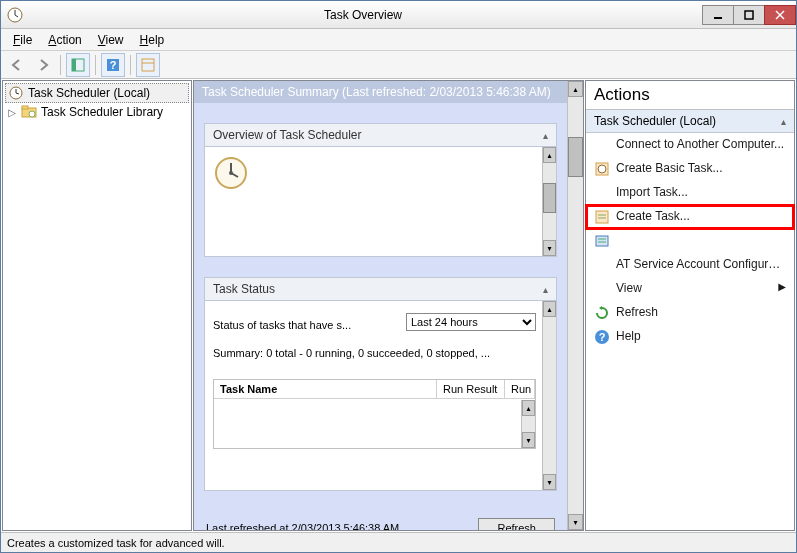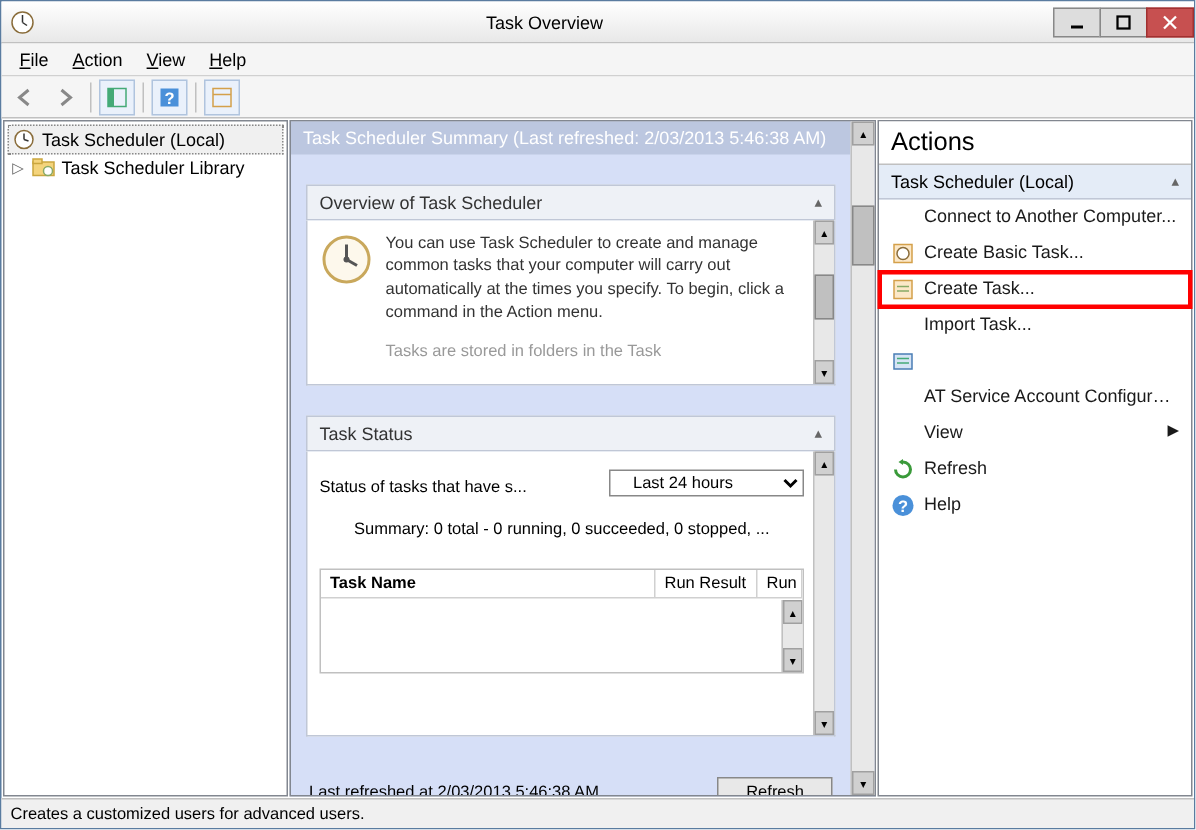--- a/index.html
+++ b/index.html
@@ -46,22 +46,22 @@
     .panel { margin: 20px 10px 0 10px; }
     .panel-header { background: #eef1f6; border: 1px solid #c0c7d6; padding: 4px 8px; font-size: 12px; color: #333; display: flex; justify-content: space-between; align-items: center; }
     .panel-collapse { font-size: 10px; color: #666; }
     .panel-body { background: #fff; border: 1px solid #c0c7d6; border-top: none; padding: 8px; display: flex; gap: 8px; position: relative; }
     .panel-body .clock-icon { width: 36px; height: 36px; flex-shrink: 0; }
     .panel-text { font-size: 11px; color: #333; line-height: 1.4; }
     .panel-body-scroll { width: 14px; position: absolute; right: 0; top: 0; bottom: 0; background: #e8e8e8; border-left: 1px solid #c0c0c0; display:flex; flex-direction:column; }
     .panel-body-scroll .scroll-thumb { margin-top: 20px; height: 30px; }
     
     .status-row { display: flex; align-items: flex-end; justify-content: space-between; padding: 4px 0; font-size: 11px; }
-    .status-select { font-size: 11px; border: 1px solid #888; padding: 1px 11px; width: 130px; background: #fff; }
-    .summary-line { font-size: 11px; padding: 4px 0; text-align: center; }
+    .status-select { font-size: 11px; border: 1px solid #888; padding: 1px 0; width: 130px; background: #fff; }
+    .summary-line { font-size: 11px; padding: 4px 0; }
     
     .task-table { border: 1px solid #c0c0c0; background: #fff; margin-top: 8px; height: 70px; overflow: hidden; position:relative;}
     .task-table-header { display: flex; background: #fff; border-bottom: 1px solid #d0d0d0; }
     .task-th { padding: 3px 6px; font-size: 11px; border-right: 1px solid #d0d0d0; }
     .task-th:nth-child(1){ flex: 1; font-weight: bold; }
     .task-th:nth-child(2){ width: 68px; }
     .task-th:nth-child(3){ width: 30px; }
     .task-table-scroll { position:absolute; right:0; top:20px; bottom:0; width:14px; background:#e8e8e8; border-left:1px solid #c0c0c0; display:flex; flex-direction:column;}
     
     .refresh-row { display: flex; justify-content: space-between; align-items: center; padding: 27px 12px; font-size: 11px; }
@@ -192,24 +192,20 @@
           </div>
           <div class="panel-body" style="height:110px; padding-right:20px;">
             <span class="clock-icon">
               <svg viewBox="0 0 36 36">
                   <circle cx="18" cy="18" r="15" fill="#fdf8ec" stroke="#c9a85c" stroke-width="2"></circle>
                   <line x1="18" y1="18" x2="18" y2="8" stroke="#555" stroke-width="2"></line>
                   <line x1="18" y1="18" x2="25" y2="22" stroke="#555" stroke-width="2"></line>
                   <circle cx="18" cy="18" r="2" fill="#555"></circle>
                 </svg>
             </span>
-            <div>
-              <div class="panel-text">You can use Task Scheduler to create and manage common tasks that your computer will carry out automatically at the times you specify. To begin, click a command in the Action menu.</div>
-              <div class="panel-text" style="margin-top:10px; color:#999;">Tasks are stored in folders in the Task</div>
-            </div>
             <div class="panel-body-scroll">
               <div class="scroll-btn">▴</div>
               <div class="scroll-thumb"></div>
               <div style="flex:1"></div>
               <div class="scroll-btn">▾</div>
             </div>
           </div>
         </div>
 
         <div class="panel">
@@ -270,35 +266,35 @@
       </div>
       <div class="action-item">
         <span class="action-icon">
             <svg viewBox="0 0 16 16">
               <rect x="2" y="2" width="12" height="12" fill="#fce8c8" stroke="#d4a04a"></rect>
               <circle cx="8" cy="8" r="4" fill="#fff" stroke="#8a6d3b"></circle>
             </svg>
           </span>
         <span class="action-text">Create Basic Task...</span>
       </div>
+      <div class="action-item">
+        <span class="action-icon"></span>
+        <span class="action-text">Import Task...</span>
+      </div>
       <div class="action-item highlighted">
         <span class="action-icon">
             <svg viewBox="0 0 16 16">
               <rect x="2" y="2" width="12" height="12" fill="#fce8c8" stroke="#d4a04a"></rect>
               <line x1="4" y1="6" x2="12" y2="6" stroke="#8a6"></line>
               <line x1="4" y1="9" x2="12" y2="9" stroke="#8a6"></line>
             </svg>
           </span>
         <span class="action-text">Create Task...</span>
       </div>
       <div class="action-item">
-        <span class="action-icon"></span>
-        <span class="action-text">Import Task...</span>
-      </div>
-      <div class="action-item">
         <span class="action-icon">
             <svg viewBox="0 0 16 16">
               <rect x="2" y="3" width="12" height="10" fill="#d6e4f5" stroke="#4a7db5"></rect>
               <line x1="4" y1="6" x2="12" y2="6" stroke="#4a7"></line>
               <line x1="4" y1="9" x2="12" y2="9" stroke="#4a7"></line>
             </svg>
           </span>
       </div>
       <div class="action-item">
         <span class="action-icon"></span>
@@ -324,15 +320,15 @@
               <circle cx="8" cy="8" r="7" fill="#4a90d9"></circle>
               <text x="8" y="12" text-anchor="middle" fill="#fff" font-size="11" font-weight="bold">?</text>
             </svg>
           </span>
         <span class="action-text">Help</span>
       </div>
     </div>
   </div>
 
   <div class="statusbar">
-    <span>Creates a customized users for advanced users.</span>
+    <span>Creates a customized task for advanced will.</span>
   </div>
 </div>
 
 </body></html>

